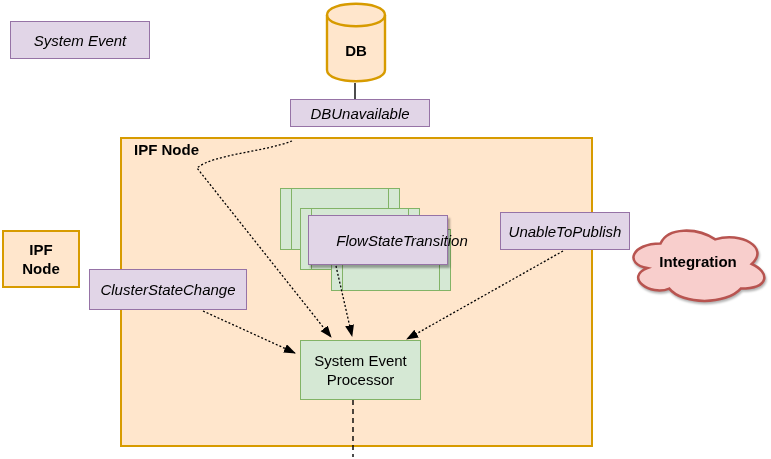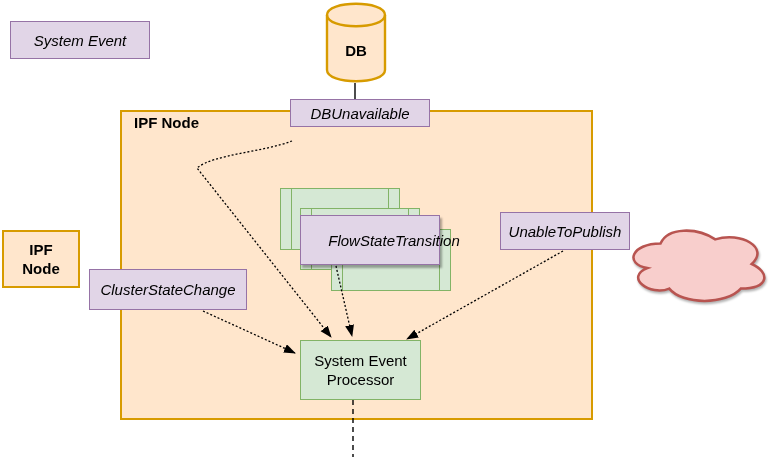--- a/index.html
+++ b/index.html
@@ -14,21 +14,21 @@
     background:#E1D5E7;border:1px solid #9673A6;
     display:flex;align-items:center;justify-content:center;
     font-style:italic;font-size:15px;white-space:nowrap;z-index:4;
   }
   .shadowed{box-shadow:2px 3px 2px rgba(0,0,0,0.32);}
 
   
   .node-box{
     background:#FFE6CC;border:2px solid #D79B00;z-index:3;
   }
-  .container{z-index:1;}
+  .container{z-index:1;margin-top:27px;}
   .container-label{
     position:absolute;left:12px;top:2px;font-weight:bold;font-size:15px;white-space:nowrap;
   }
   .legend-node{
     display:flex;flex-direction:column;align-items:center;justify-content:center;
     font-weight:bold;font-size:15px;line-height:19px;z-index:3;
   }
 
   
   .process{
@@ -73,21 +73,21 @@
   </svg>
 
   <div class="abs event-box" style="left:290px;top:99px;width:140px;height:28px;">
     <span>DBUnavailable</span>
   </div>
 
   <div class="abs process" style="left:280px;top:188px;width:120px;height:62px;"></div>
   <div class="abs process" style="left:300px;top:208px;width:120px;height:62px;"></div>
   <div class="abs process" style="left:331px;top:229px;width:120px;height:62px;"></div>
 
-  <div class="abs event-box shadowed" style="left:300px;top:215px;width:140px;height:50px;padding-left:48px;">
+  <div class="abs event-box shadowed" style="left:308px;top:215px;width:140px;height:50px;padding-left:48px;">
     <span>FlowStateTransition</span>
   </div>
 
   <div class="abs event-box" style="left:500px;top:212px;width:130px;height:38px;">
     <span>UnableToPublish</span>
   </div>
 
   <div class="abs node-box legend-node" style="left:2px;top:230px;width:78px;height:58px;">
     <span>IPF</span>
     <span>Node</span>
@@ -96,20 +96,21 @@
   <div class="abs event-box" style="left:89px;top:269px;width:158px;height:41px;">
     <span>ClusterStateChange</span>
   </div>
 
   <svg class="abs" style="left:624px;top:223px;z-index:5;filter:drop-shadow(1px 2px 1px rgba(0,0,0,0.3));" width="146" height="82" viewBox="0 0 150 84" preserveAspectRatio="none">
     <path d="M 37.5,21 C 7.5,21 0,42 24,46.2 C 0,55.4 27,75.6 46.5,67.2
              C 60,84 105,84 120,67.2 C 150,67.2 150,50.4 131.25,42
              C 150,25.2 120,8.4 93.75,16.8 C 75,4.2 45,4.2 37.5,21 Z" fill="#F8CECC" stroke="#B85450" stroke-width="2.6"></path>
   </svg>
   <div class="abs cloud-text" style="left:630px;top:238px;width:136px;height:46px;">
+    <span>Integration</span>
   </div>
 
   <div class="abs processor-box" style="left:300px;top:340px;width:121px;height:60px;">
     <span>System Event</span>
     <span>Processor</span>
   </div>
 
   <svg class="overlay-svg" width="771" height="459" viewBox="0 0 771 459">
     <defs>
       <marker id="arw" markerWidth="13" markerHeight="10" refX="11" refY="4.5" orient="auto" markerUnits="userSpaceOnUse">

